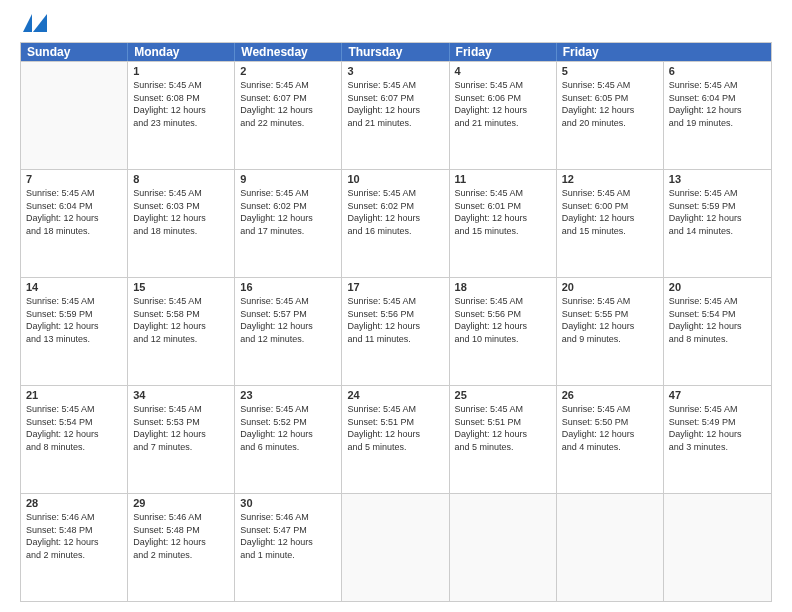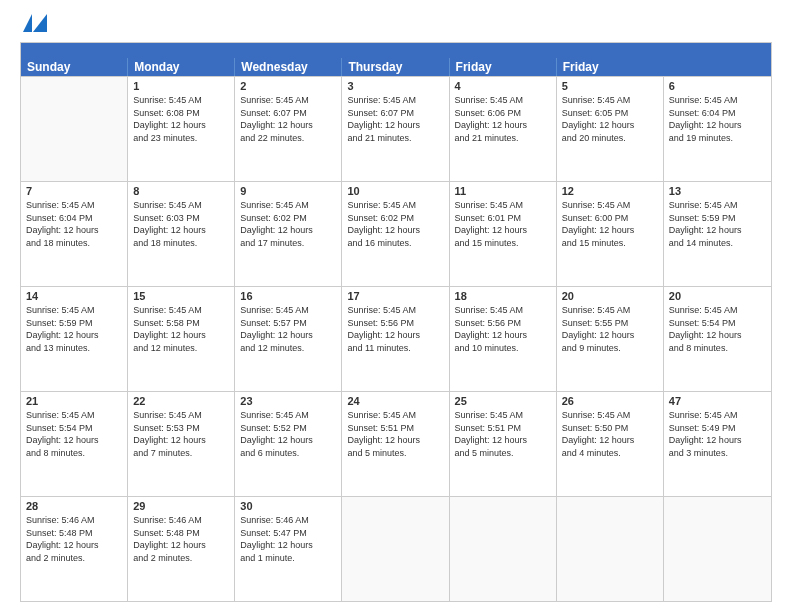--- a/index.html
+++ b/index.html
@@ -52,21 +52,20 @@
       grid-template-columns: repeat(7, 1fr);
       background: #3a6cbf;
     }
     .cal-header-cell {
       color: #fff;
       font-size: 12px;
       font-weight: bold;
       padding: 2px 6px;
       text-align: left;
       border-right: 1px solid #5a8cd0;
-      margin-top: 15px;
     }
     .cal-header-cell:last-child { border-right: none; }
     .cal-body {
       flex: 1;
       display: flex;
       flex-direction: column;
     }
     .cal-row {
       display: grid;
       grid-template-columns: repeat(7, 1fr);
@@ -305,21 +304,21 @@
         </div>
         <div class="cal-row">
           <div class="cal-cell">
             <span class="day-num">21</span>
             <div class="day-info" style="white-space: pre-line;">Sunrise: 5:45 AM
 Sunset: 5:54 PM
 Daylight: 12 hours
 and 8 minutes.</div>
           </div>
           <div class="cal-cell">
-            <span class="day-num">22</span>
+            <span class="day-num">34</span>
             <div class="day-info" style="white-space: pre-line;">Sunrise: 5:45 AM
 Sunset: 5:53 PM
 Daylight: 12 hours
 and 7 minutes.</div>
           </div>
           <div class="cal-cell">
             <span class="day-num">23</span>
             <div class="day-info" style="white-space: pre-line;">Sunrise: 5:45 AM
 Sunset: 5:52 PM
 Daylight: 12 hours

